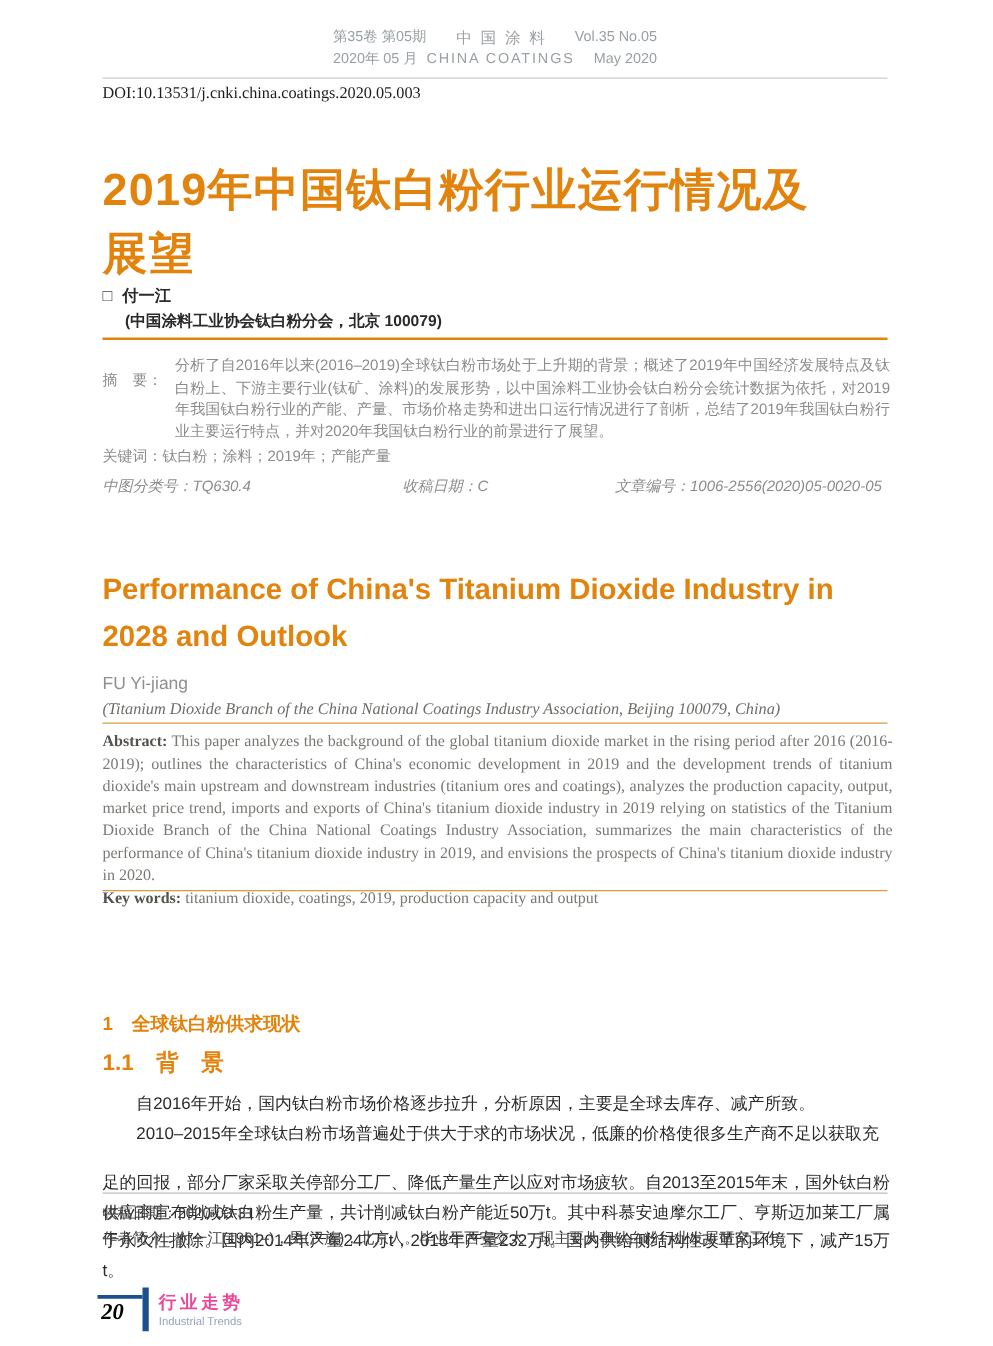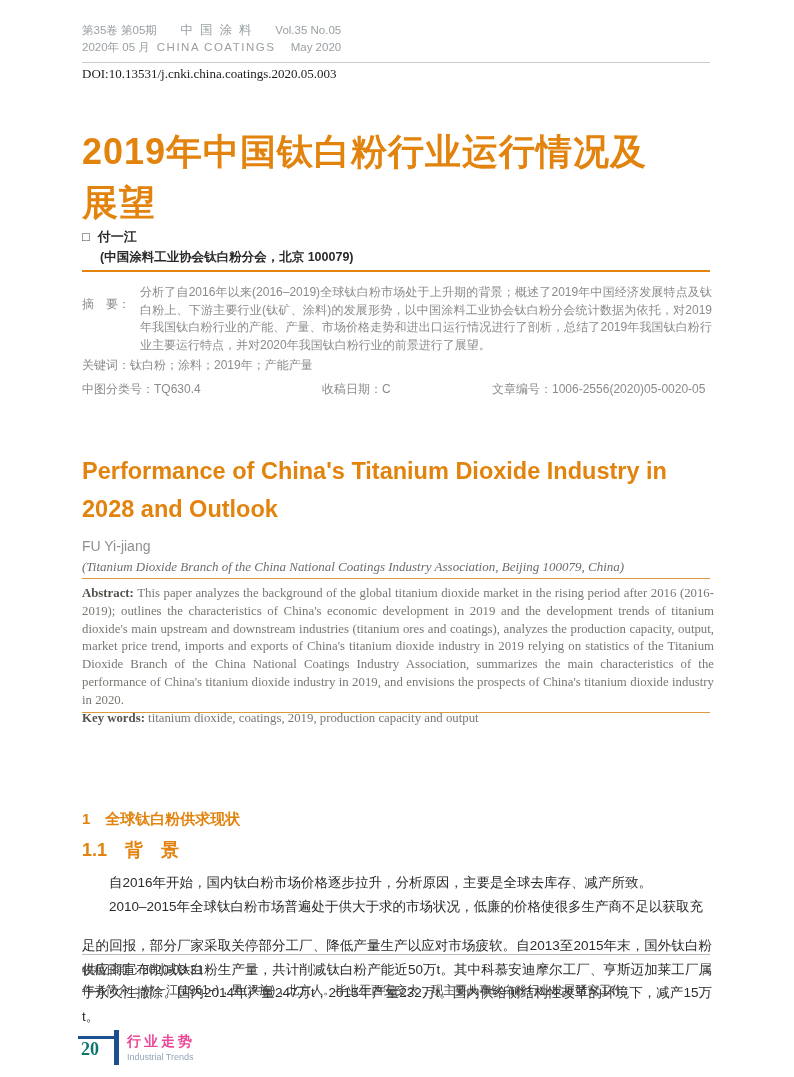--- a/index.html
+++ b/index.html
@@ -9,21 +9,21 @@
     width: 794px;
     height: 1077px;
     margin: 0 auto;
     background: #ffffff;
     font-family: "Liberation Sans", "DejaVu Sans", sans-serif;
     overflow: hidden;
   }
   
   .header-row {
     position: absolute; top: 22px; left: 82px; right: 84px;
-    display: flex; justify-content: flex-start; align-items: flex-start;
+    display: flex; justify-content: center; align-items: flex-start;
     color: #9aa0a4; font-size: 11.5px; line-height: 17px;
   }
   .header-left { text-align: left; }
   .header-center { text-align: center; }
   .header-center .jcn { font-size: 12.5px; letter-spacing: 7px; padding-left: 7px; }
   .header-center .jen { letter-spacing: 1.5px; }
   .header-right { text-align: right; }
   .header-line {
     position: absolute; top: 62px; left: 82px; right: 84px;
     border-top: 1px solid #c9cdd1;
@@ -55,21 +55,21 @@
   }
   
   .abstract-cn {
     position: absolute; top: 284px; left: 82px; width: 630px;
     color: #8b8b8b; font-size: 12px; line-height: 17.5px;
   }
   .abstract-cn .abs-row { display: flex; }
   .abstract-cn .abs-label { flex: 0 0 58px; white-space: nowrap; margin-top: 12px; }
   .abstract-cn .abs-text { flex: 1; text-align: justify; }
   .kw-row { margin-top: 3px; }
-  .meta-row { margin-top: 6px; display: flex; }
+  .meta-row { margin-top: 6px; display: flex; font-style: italic; }
   .meta-row .m1 { width: 240px; }
   .meta-row .m2 { width: 170px; }
   .meta-row .m3 { flex: 1; }
   
   .title-en {
     position: absolute; top: 452px; left: 82px; width: 636px;
     color: #e2830e; font-size: 23.5px; font-weight: 700; line-height: 38px;
   }
   .author-en {
     position: absolute; top: 538px; left: 82px;
@@ -115,21 +115,21 @@
   }
   .footnote {
     position: absolute; top: 960px; left: 82px; right: 82px;
     color: #3c3c3c; font-size: 12px; line-height: 20px;
   }
   
   .badge-top-line { position: absolute; top: 1036px; left: 78px; width: 36px; height: 2.5px; background: #1b4f8f; }
   .badge-num {
     position: absolute; top: 1039px; left: 81px;
     font-family: "Liberation Serif", "DejaVu Serif", serif;
-    font-weight: 700; font-size: 18px; color: #0f766e;
+    font-style: italic; font-weight: 700; font-size: 18px; color: #000000;
   }
   .badge-vbar { position: absolute; top: 1030px; left: 114px; width: 5px; height: 35px; background: #1b4f8f; }
   .badge-col-cn {
     position: absolute; top: 1033px; left: 127px;
     color: #ec4899; font-size: 14px; font-weight: 600; letter-spacing: 3px;
   }
   .badge-col-en {
     position: absolute; top: 1052px; left: 127px;
     color: #93a5b8; font-size: 9px;
   }

